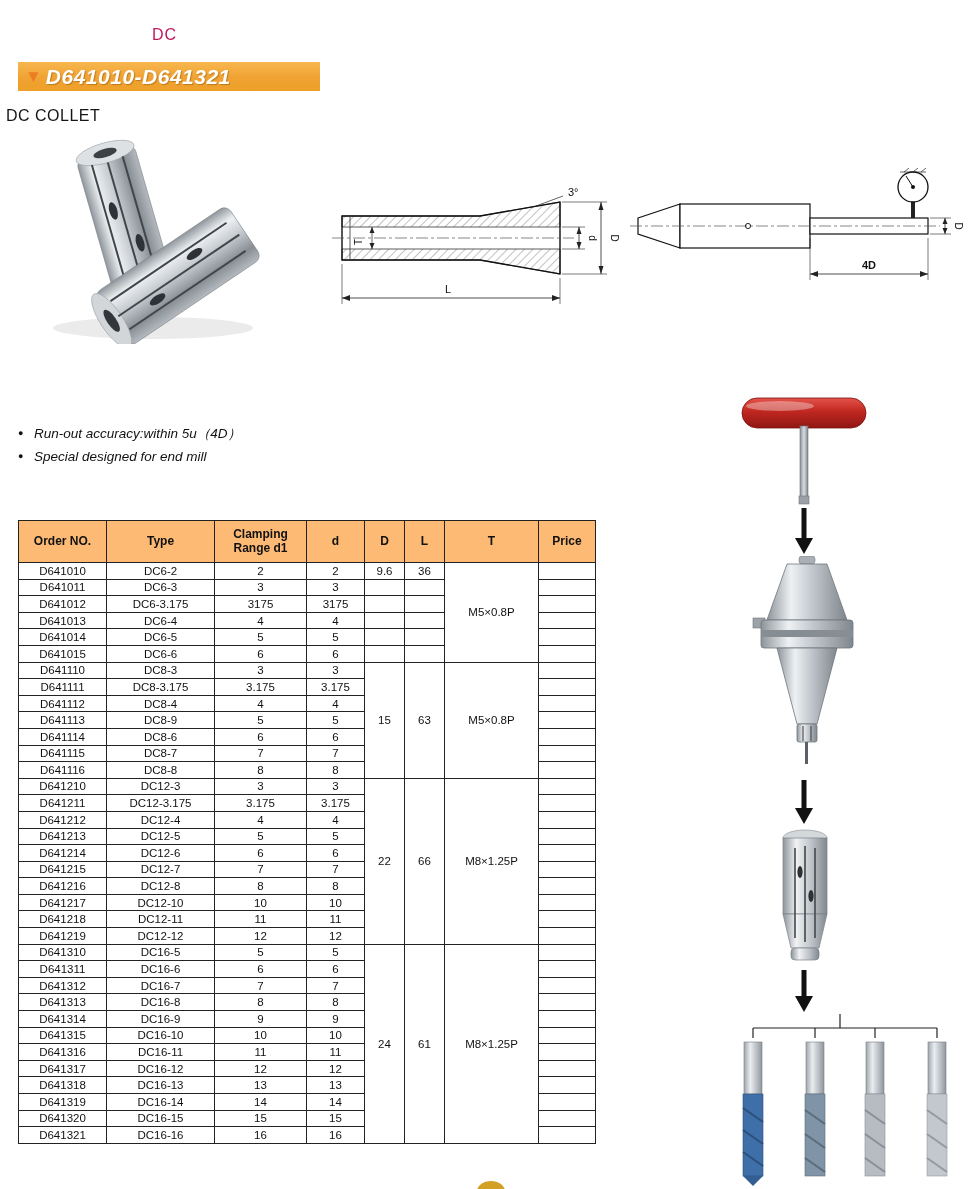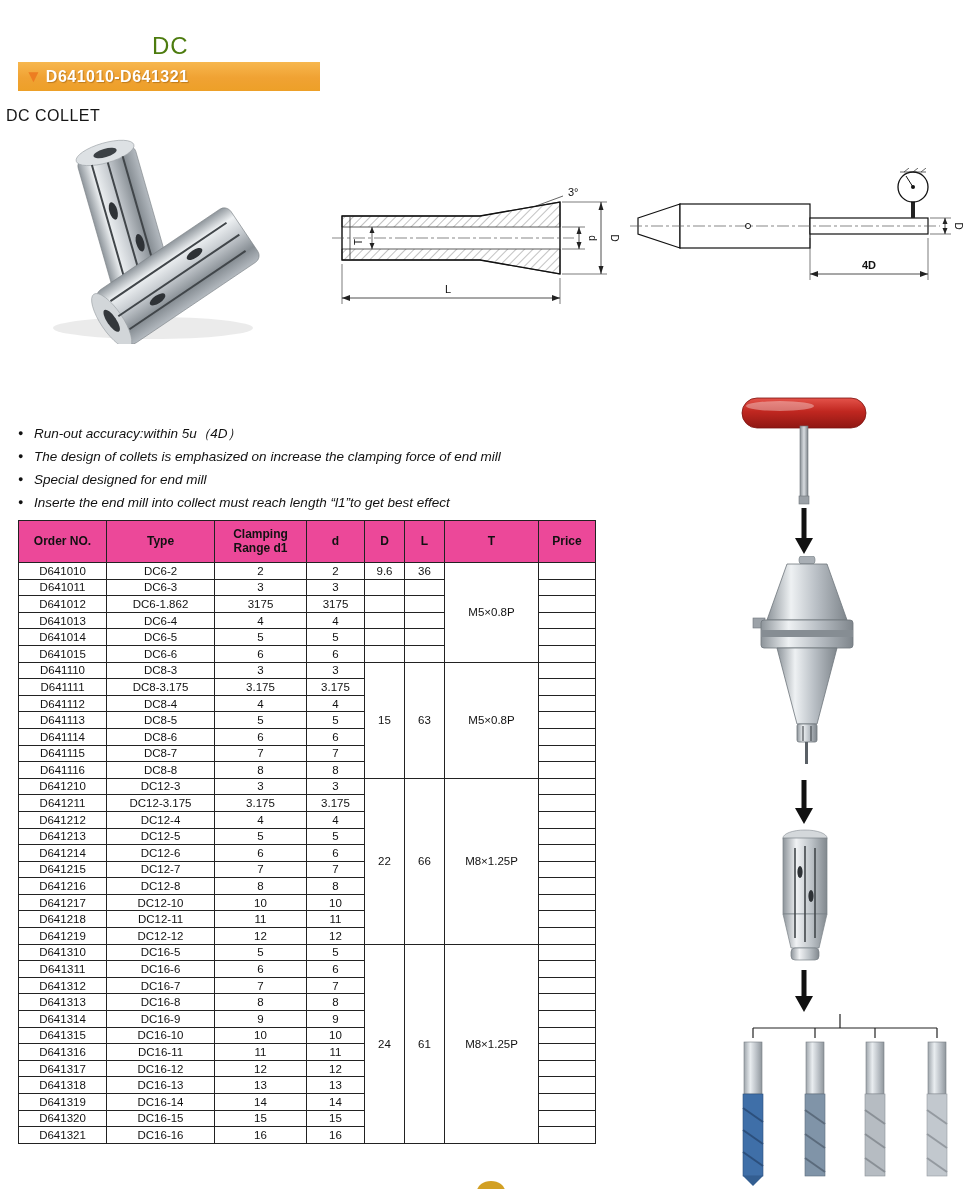--- a/index.html
+++ b/index.html
@@ -1,37 +1,37 @@
 <!DOCTYPE html>
 <html><head>
 <meta charset="utf-8">
 <style>
   * { margin:0; padding:0; box-sizing:border-box; }
   html,body { background:#ffffff; font-family:"Liberation Sans", sans-serif; }
   .page { position:relative; width:973px; height:1189px; background:#fff; overflow:hidden; }
   .abs { position:absolute; }
 
-  .series-title { position:absolute; left:152px; top:32px; font-size:24px; color:#4d7c0f; letter-spacing:1px; }
+  .series-title { position:absolute; left:152px; top:26px; font-size:16px; color:#be185d; letter-spacing:1px; }
 
   .banner { position:absolute; left:18px; top:62px; width:302px; height:29px;
             background:linear-gradient(180deg,#f7b74e 0%,#f0a233 55%,#eda028 100%);
             display:flex; align-items:center; padding-left:7px; }
   .banner .tri { color:#ed7d21; font-size:17px; margin-right:4px; line-height:1; font-style:normal; }
-  .banner .btxt { color:#ffffff; font-weight:bold; font-size:16px;
+  .banner .btxt { color:#ffffff; font-weight:bold; font-style:italic; font-size:21px;
                   letter-spacing:0.5px; text-shadow:1px 1px 1px rgba(130,75,0,0.45); }
 
   .subtitle { position:absolute; left:6px; top:107px; font-size:16px; color:#151515; letter-spacing:0.5px; }
 
   .bullets { position:absolute; left:18px; top:424px; width:640px; list-style:none;font-style:italic; }
   .bullets li { font-size:13.5px; color:#111; line-height:19px; margin-bottom:4px; padding-left:16px; position:relative; }
   .bullets li::before { content:"●"; position:absolute; left:0; top:0; font-size:9px; line-height:19px; color:#111; }
 
   .spec-table { position:absolute; left:18px; top:520px; border-collapse:collapse; table-layout:fixed; width:577px; }
   .spec-table th, .spec-table td { border:1px solid #222; text-align:center; vertical-align:middle; padding:0 2px; }
-  .spec-table th { background:#ec4899; font-weight:bold; font-size:12px; height:42px; line-height:1.15; color:#111; }
+  .spec-table th { background:#fdba74; font-weight:bold; font-size:12px; height:42px; line-height:1.15; color:#111; }
   .spec-table td { font-size:11.5px; height:16.6px; line-height:1.05; color:#111; background:#fff; }
 
   .page-marker { position:absolute; left:477px; top:1181px; width:28px; height:10px;
                  background:#d2a024; border-radius:50% 50% 0 0 / 100% 100% 0 0; }
 </style>
 </head>
 <body>
 
 <div class="page">
 
@@ -145,23 +145,21 @@
     <line x1="302" y1="50" x2="323" y2="50" stroke="#222" stroke-width="0.6"></line>
     <line x1="302" y1="66" x2="323" y2="66" stroke="#222" stroke-width="0.6"></line>
     <line x1="317" y1="50" x2="317" y2="66" stroke="#222" stroke-width="0.8"></line>
     <polygon points="317,50 314.5,56 319.5,56" fill="#222"></polygon>
     <polygon points="317,66 314.5,60 319.5,60" fill="#222"></polygon>
     <text x="327" y="58" font-size="10" fill="#111" transform="rotate(90 327 58)" text-anchor="middle">D</text>
   </svg>
 
   <ul class="bullets">
     <li>Run-out accuracy:within 5u（4D）</li>
-    <li>The design of collets is emphasized on increase the clamping force of end mill</li>
     <li>Special designed for end mill</li>
-    <li>Inserte the end mill into collect must reach length “l1”to get best effect</li>
   </ul>
 
   <table class="spec-table">
     <colgroup>
       <col style="width:88px">
         <col style="width:108px">
         <col style="width:92px">
         <col style="width:58px">
       <col style="width:40px">
         <col style="width:40px">
@@ -195,21 +193,21 @@
           <td>D641011</td>
           <td>DC6-3</td>
           <td>3</td>
           <td>3</td>
           <td></td>
           <td></td>
           <td></td>
         </tr>
         <tr>
           <td>D641012</td>
-          <td>DC6-1.862</td>
+          <td>DC6-3.175</td>
           <td>3175</td>
           <td>3175</td>
           <td></td>
           <td></td>
           <td></td>
         </tr>
         <tr>
           <td>D641013</td>
           <td>DC6-4</td>
           <td>4</td>
@@ -255,21 +253,21 @@
         </tr>
         <tr>
           <td>D641112</td>
           <td>DC8-4</td>
           <td>4</td>
           <td>4</td>
           <td></td>
         </tr>
         <tr>
           <td>D641113</td>
-          <td>DC8-5</td>
+          <td>DC8-9</td>
           <td>5</td>
           <td>5</td>
           <td></td>
         </tr>
         <tr>
           <td>D641114</td>
           <td>DC8-6</td>
           <td>6</td>
           <td>6</td>
           <td></td>

